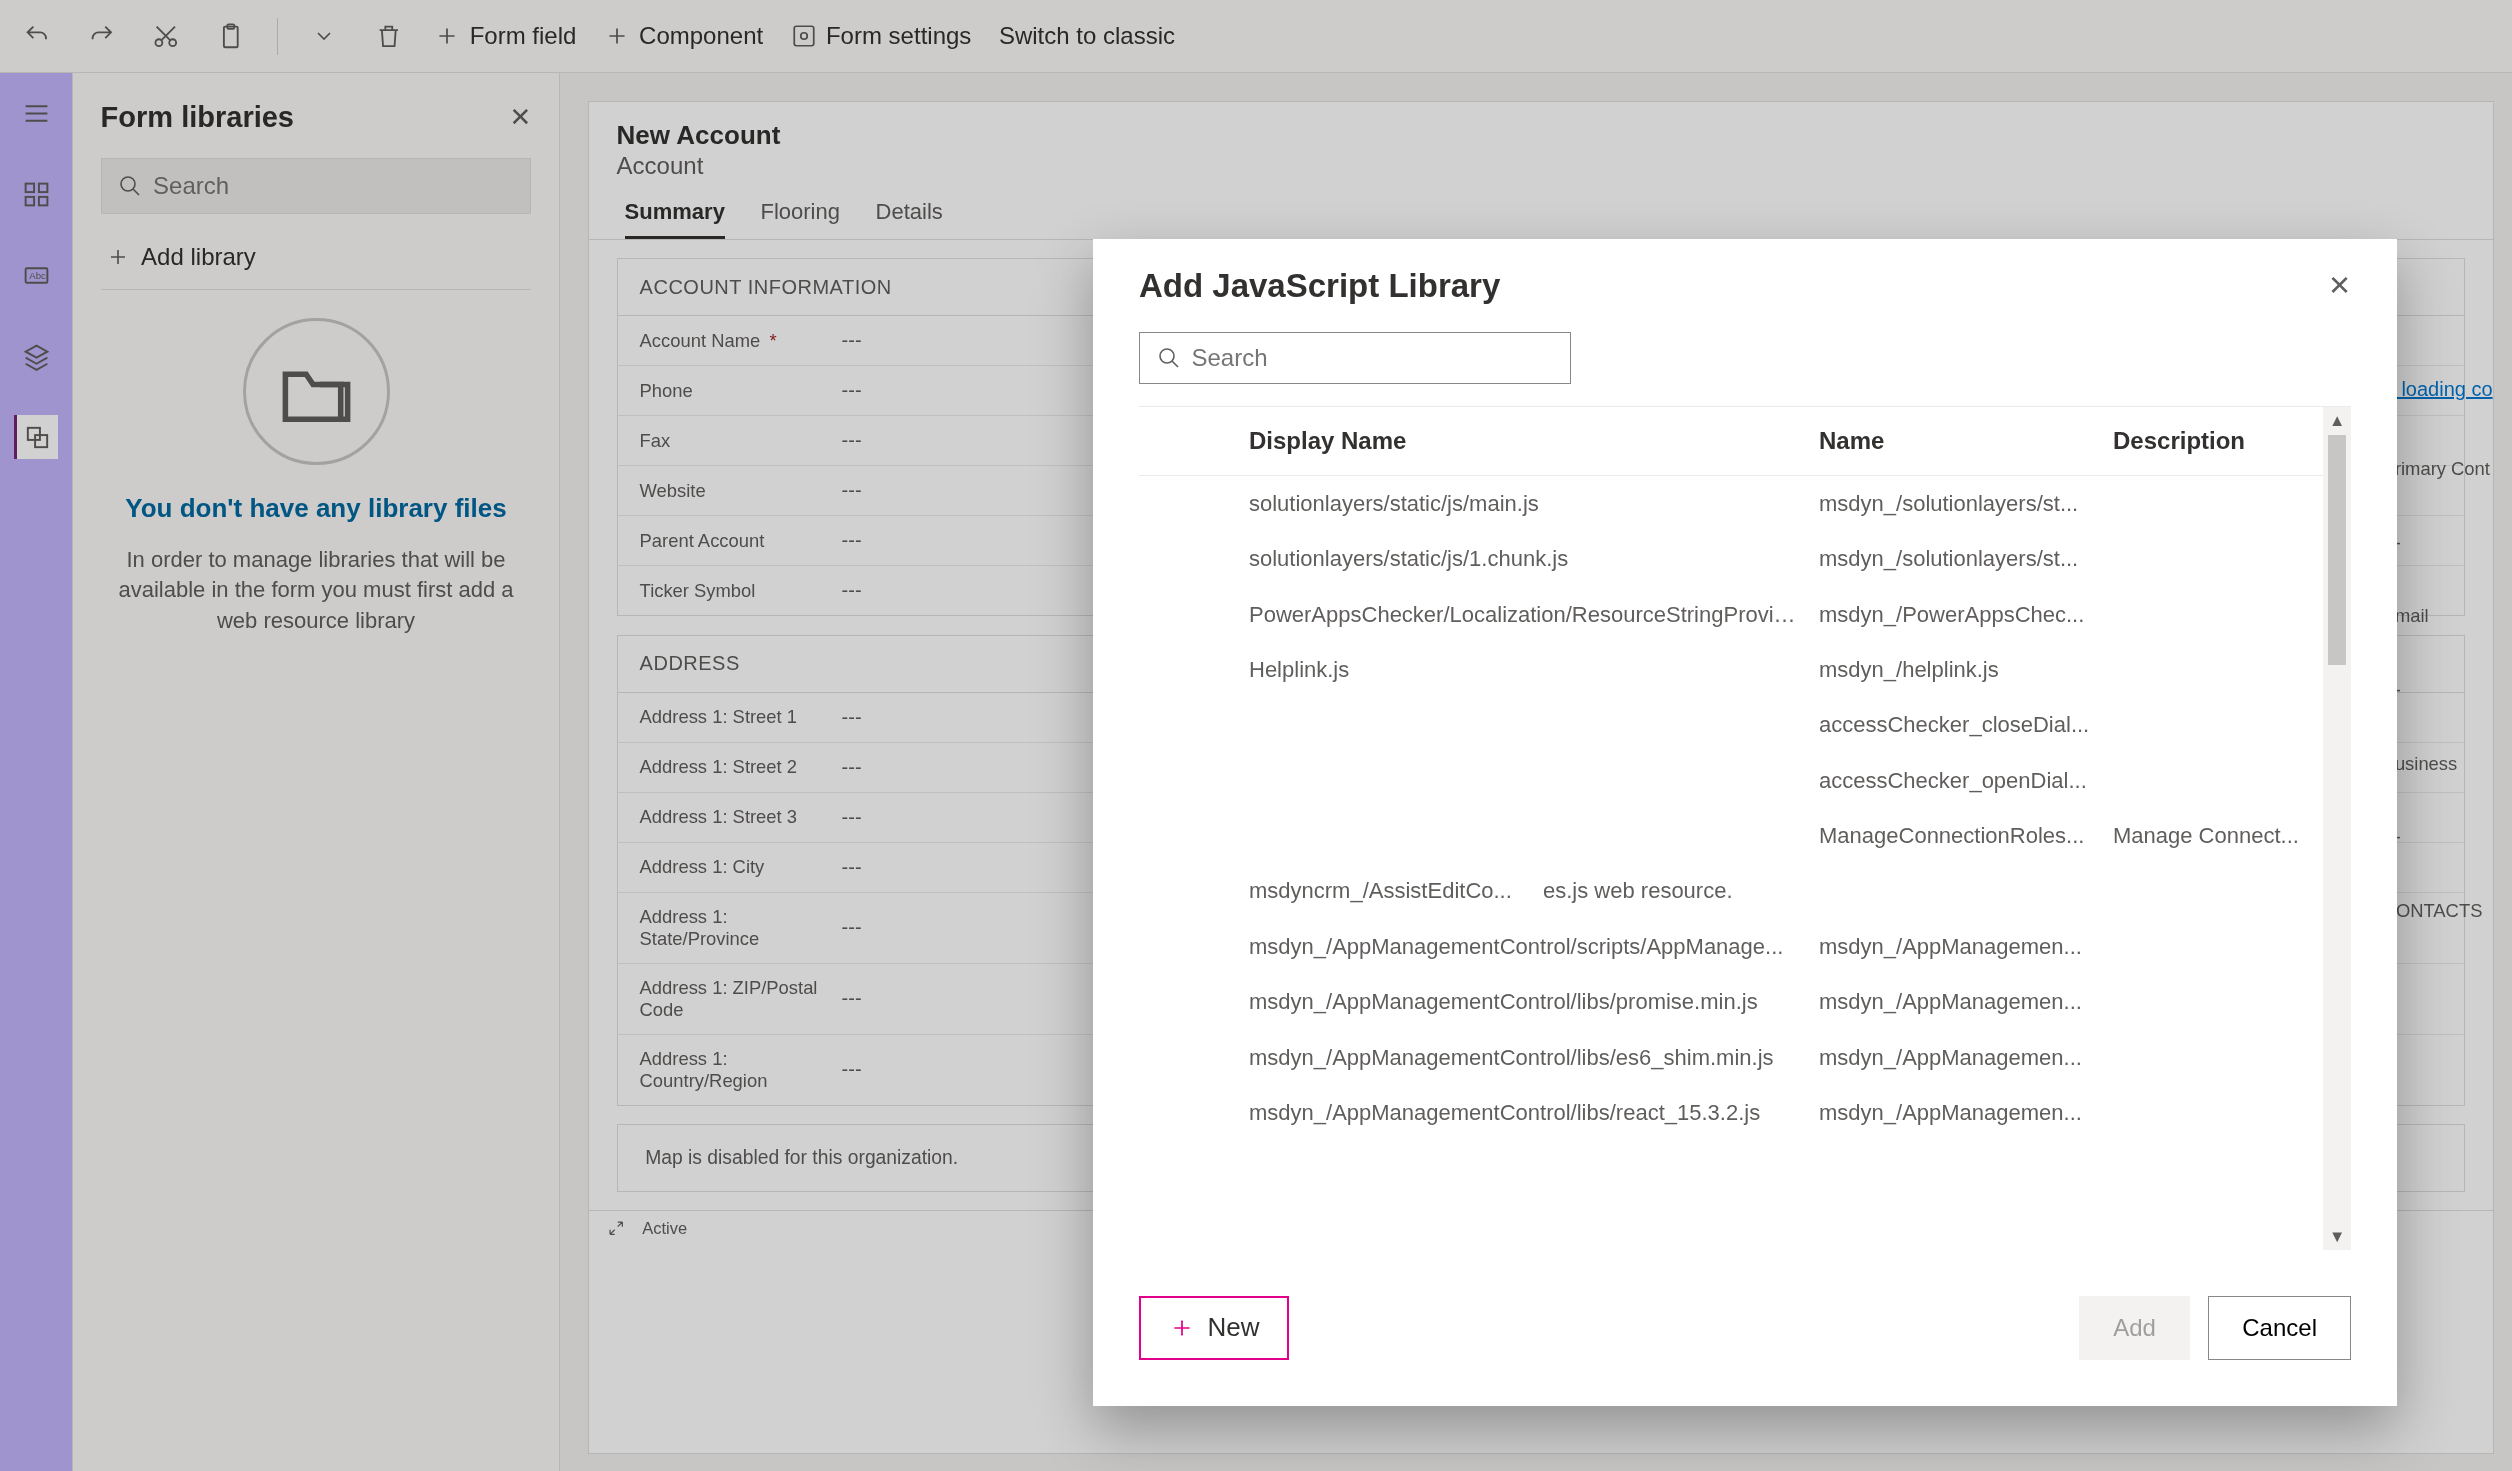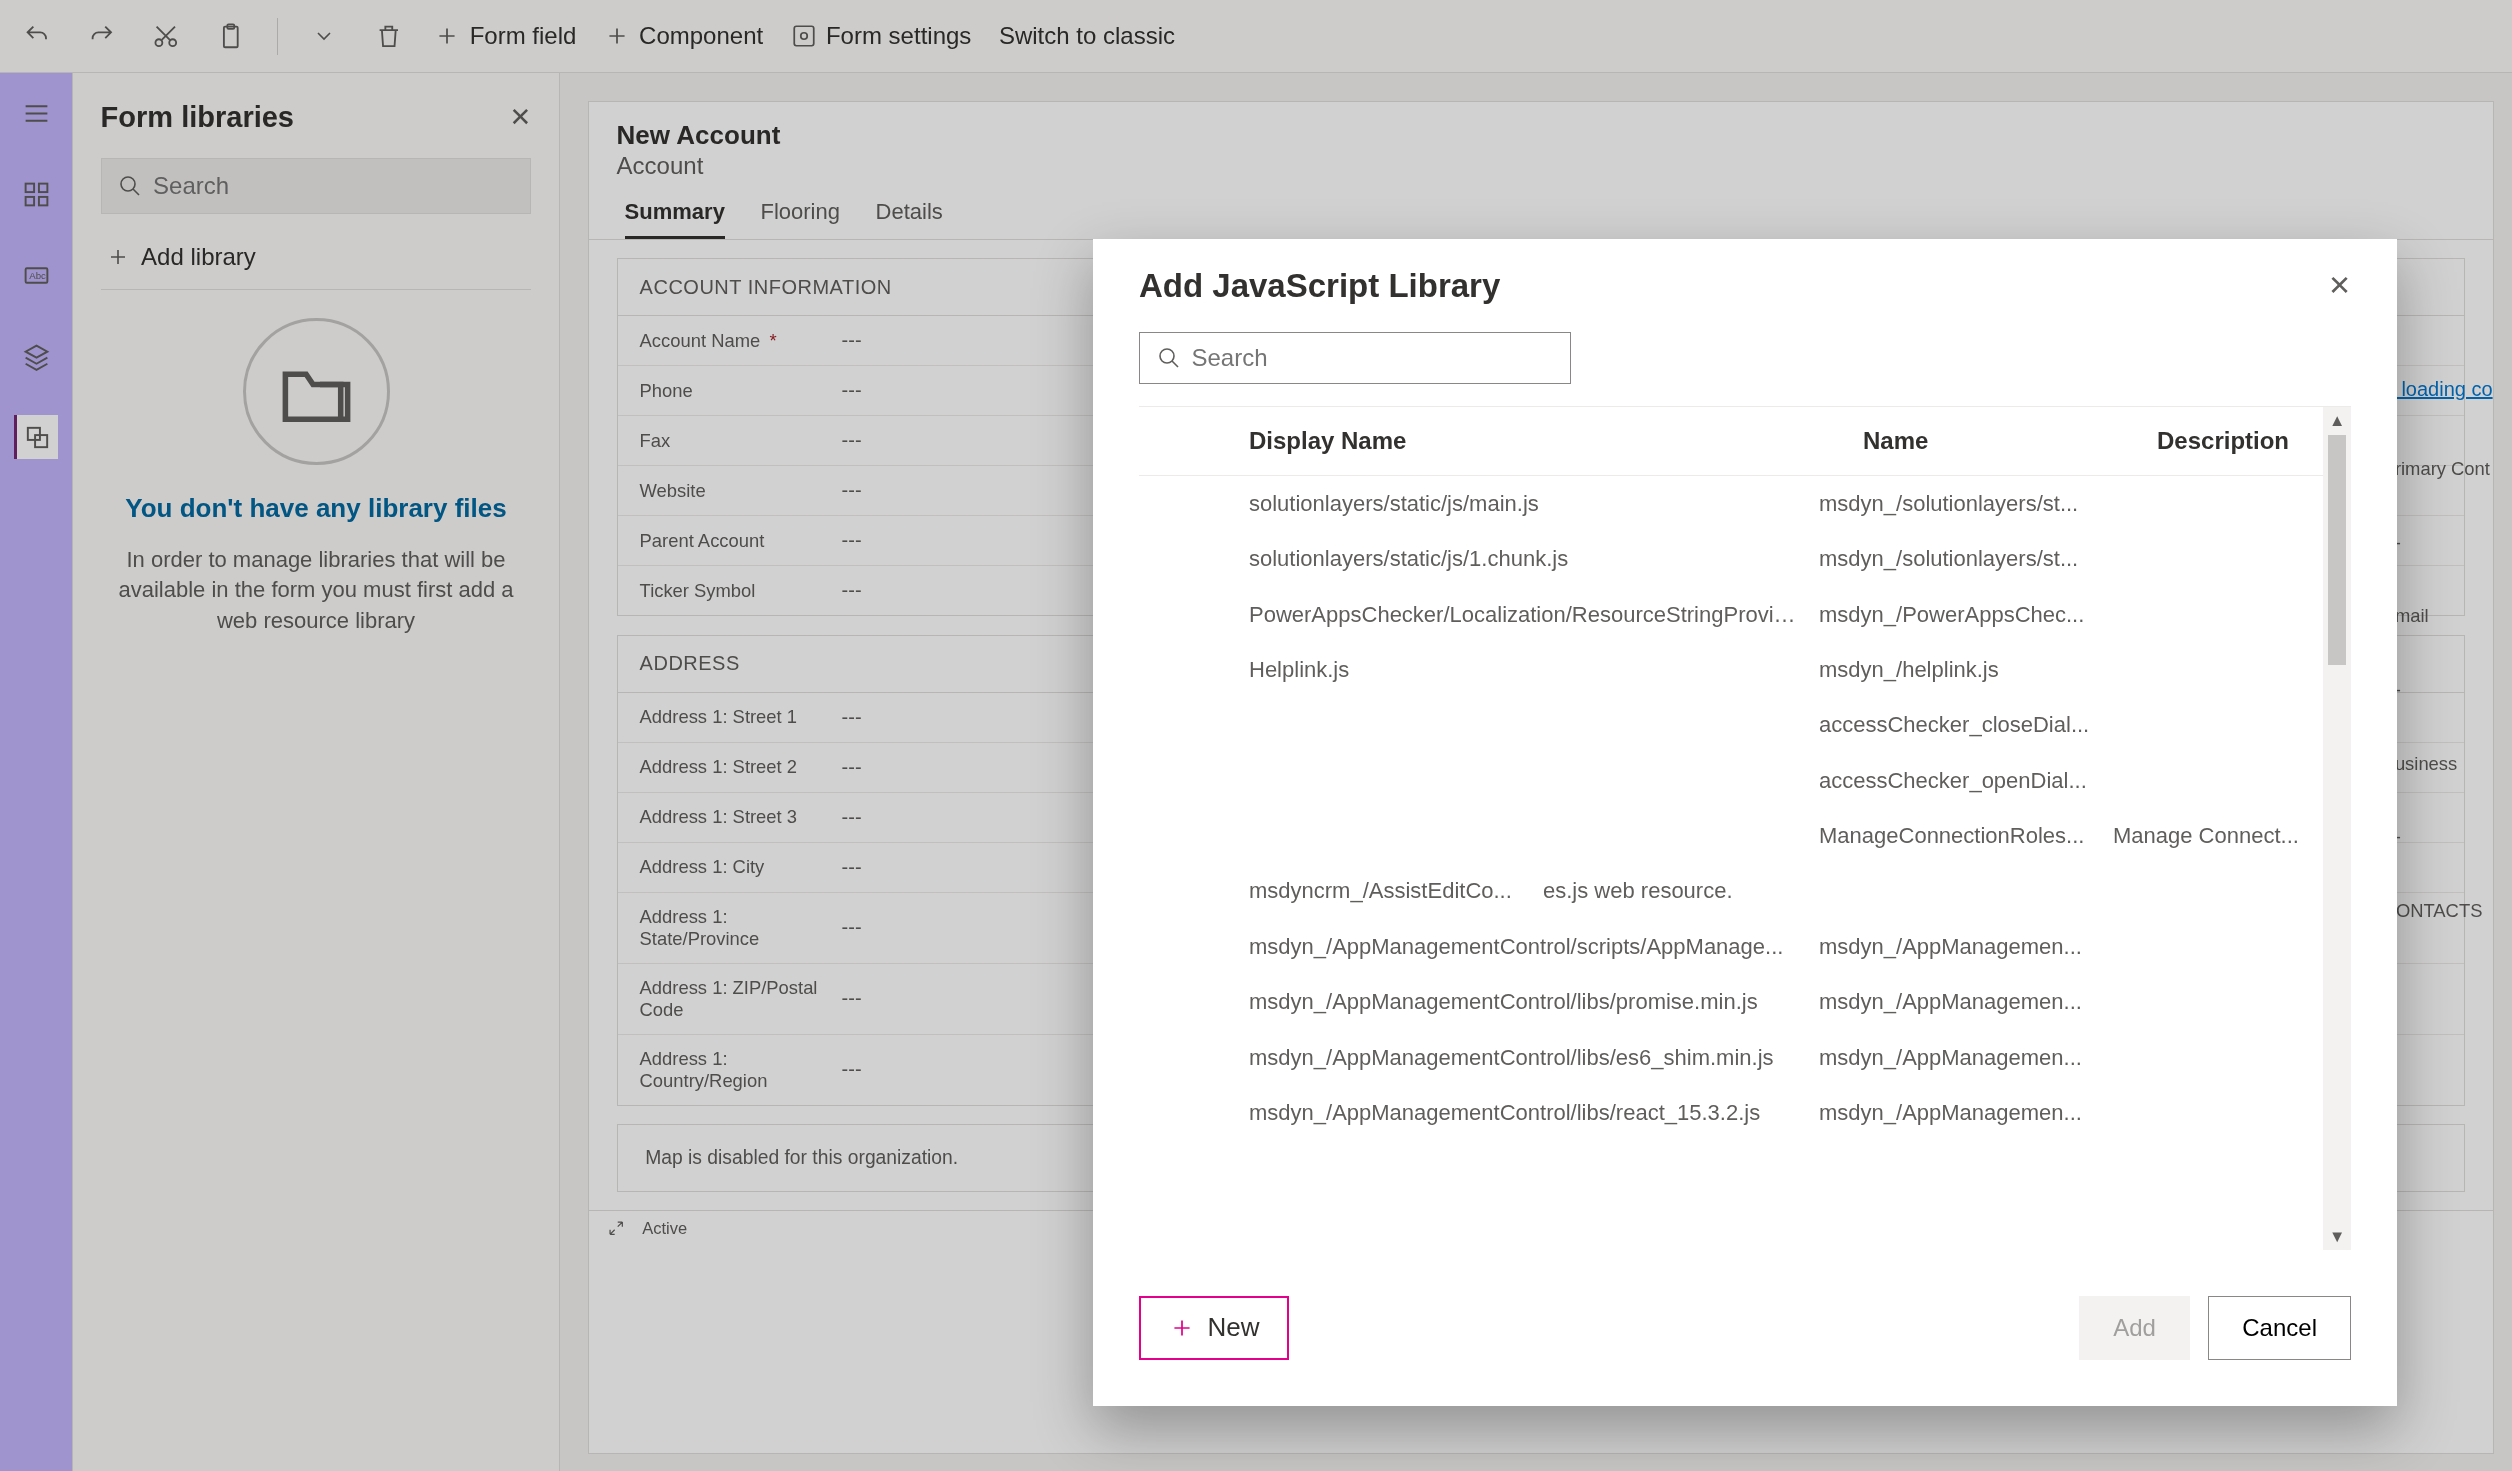--- a/index.html
+++ b/index.html
@@ -59,21 +59,21 @@
   
   .dialog { position:absolute; left:1093px; top:239px; width:1304px; height:1167px; background:#fff; box-shadow:0 23px 55px rgba(0,0,0,.3); display:flex; flex-direction:column; }
   .dialog-head { display:flex; justify-content:space-between; align-items:center; padding:27.6px 46px 18.4px; }
   .dialog-head h2 { font-size:33px; font-weight:600; }
   .dialog-head .close-x { font-size:27.6px; color:#605e5c; cursor:pointer; }
   .dialog .d-search { margin:9.2px 46px 22px; width:432px; display:flex; align-items:center; gap:11px; border:0.9px solid #8a8886; padding:11px 16.5px; }
   .dialog .d-search input { border:none; font-size:24px; flex:1; outline:none; color:#605e5c; }
   .dialog-table { flex:1; margin:0 46px; border-top:0.9px solid #edebe9; position:relative; overflow:hidden; }
   .dialog-table .thead { display:flex; padding:20px 18.4px 20px 110px; border-bottom:0.9px solid #edebe9; font-size:24px; font-weight:600; }
   .dialog-table .thead .c1 { width:570px; }
-  .dialog-table .thead .c2 { width:294px;margin-left:44px; }
+  .dialog-table .thead .c2 { width:294px; }
   .dialog-table .thead .c3 { flex:1; }
   .dialog-table .tbody { overflow:auto; }
   .dialog-table .row { display:flex; padding:14.7px 18.4px 14.7px 110px; font-size:22px; color:#605e5c; }
   .dialog-table .row .c1 { width:570px; white-space:nowrap; overflow:hidden; text-overflow:ellipsis; padding-right:18.4px; }
   .dialog-table .row .c2 { width:294px; white-space:nowrap; overflow:hidden; text-overflow:ellipsis; padding-right:18.4px; }
   .dialog-table .row .c3 { flex:1; white-space:nowrap; overflow:hidden; text-overflow:ellipsis; }
   .dialog-table .scrollbar { position:absolute; right:0; top:0; bottom:0; width:27.6px; background:#f3f2f1; display:flex; flex-direction:column; justify-content:space-between; align-items:center; padding:3.7px 0;}
   .dialog-table .scrollbar .arrow { font-size:16.5px; color:#605e5c; cursor:pointer;}
   .dialog-table .scrollbar .thumb { width:18.4px; height:230px; background:#c8c6c4; margin-top:5.5px; }
   .dialog-footer { display:flex; justify-content:space-between; padding:46px; }

